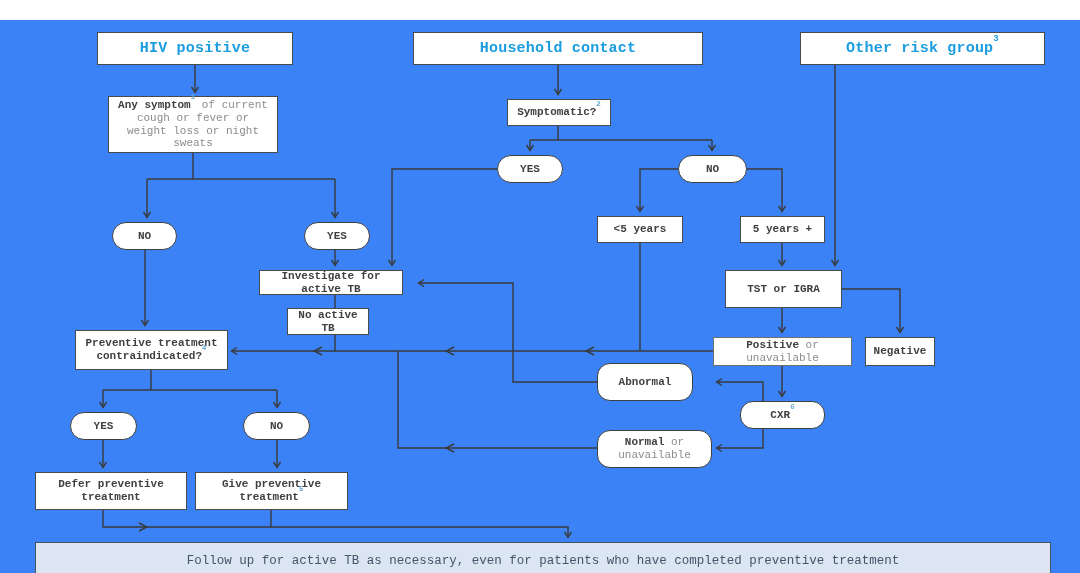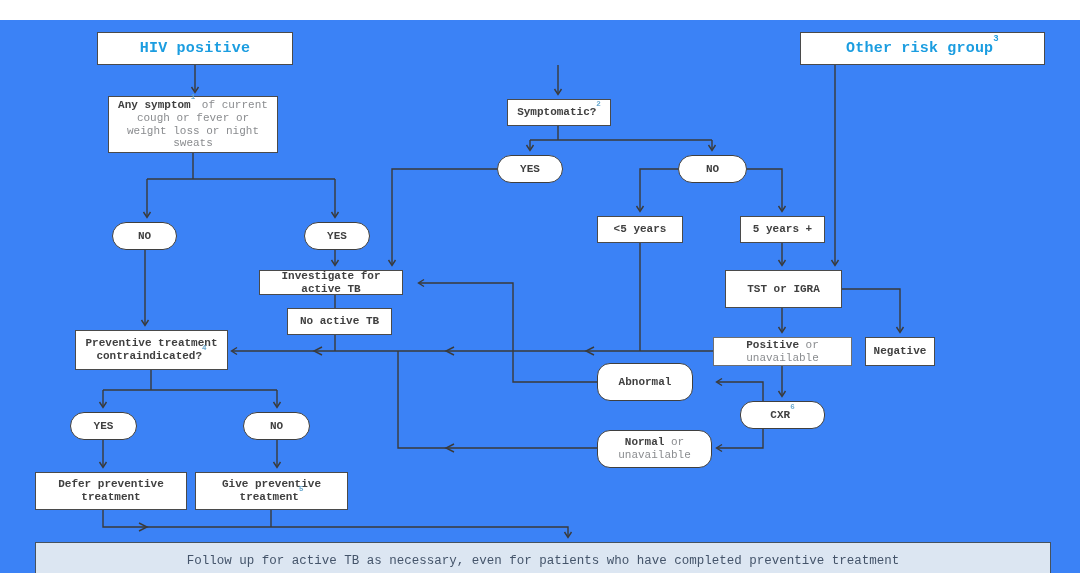--- a/index.html
+++ b/index.html
@@ -78,20 +78,23 @@
     <path d="M322,327 L314,331 L322,335"></path>
     <path d="M454,327 L446,331 L454,335"></path>
     <path d="M594,327 L586,331 L594,335"></path>
     <path d="M454,424 L446,428 L454,432"></path>
     <path d="M139,503 L147,507 L139,511"></path>
   </svg>
 
   <div class="node header" style="left:97px;top:12px;width:196px;height:33px;">
     <span>HIV positive</span>
   </div>
+  <div class="node header" style="left:413px;top:12px;width:290px;height:33px;">
+    <span>Household contact</span>
+  </div>
   <div class="node header" style="left:800px;top:12px;width:245px;height:33px;">
     <span><span>Other risk group</span><sup class="fn">3</sup></span>
   </div>
 
   <div class="node" style="left:108px;top:76px;width:170px;height:57px;padding:1px 7px;">
     <span><b>Any symptom</b><sup class="fn">1</sup><span class="gray"> of current cough or fever or weight loss or night sweats</span></span>
   </div>
   <div class="node rounded" style="left:112px;top:202px;width:65px;height:28px;">
     <span>NO</span>
   </div>
@@ -130,21 +133,21 @@
   <div class="node rounded big" style="left:597px;top:343px;width:96px;height:38px;">
     <span>Abnormal</span>
   </div>
   <div class="node rounded big" style="left:597px;top:410px;width:115px;height:38px;">
     <span><b>Normal</b><span class="gray"> or unavailable</span></span>
   </div>
 
   <div class="node" style="left:259px;top:250px;width:144px;height:25px;padding:1px 2px;">
     <span>Investigate for active TB</span>
   </div>
-  <div class="node" style="left:287px;top:288px;width:105px;height:27px;">
+  <div class="node" style="left:287px;top:288px;width:82px;height:27px;">
     <span>No active TB</span>
   </div>
 
   <div class="node" style="left:75px;top:310px;width:153px;height:40px;">
     <span><b>Preventive treatment contraindicated?</b><sup class="fn">4</sup></span>
   </div>
   <div class="node rounded" style="left:70px;top:392px;width:67px;height:28px;">
     <span>YES</span>
   </div>
   <div class="node rounded" style="left:243px;top:392px;width:67px;height:28px;">

